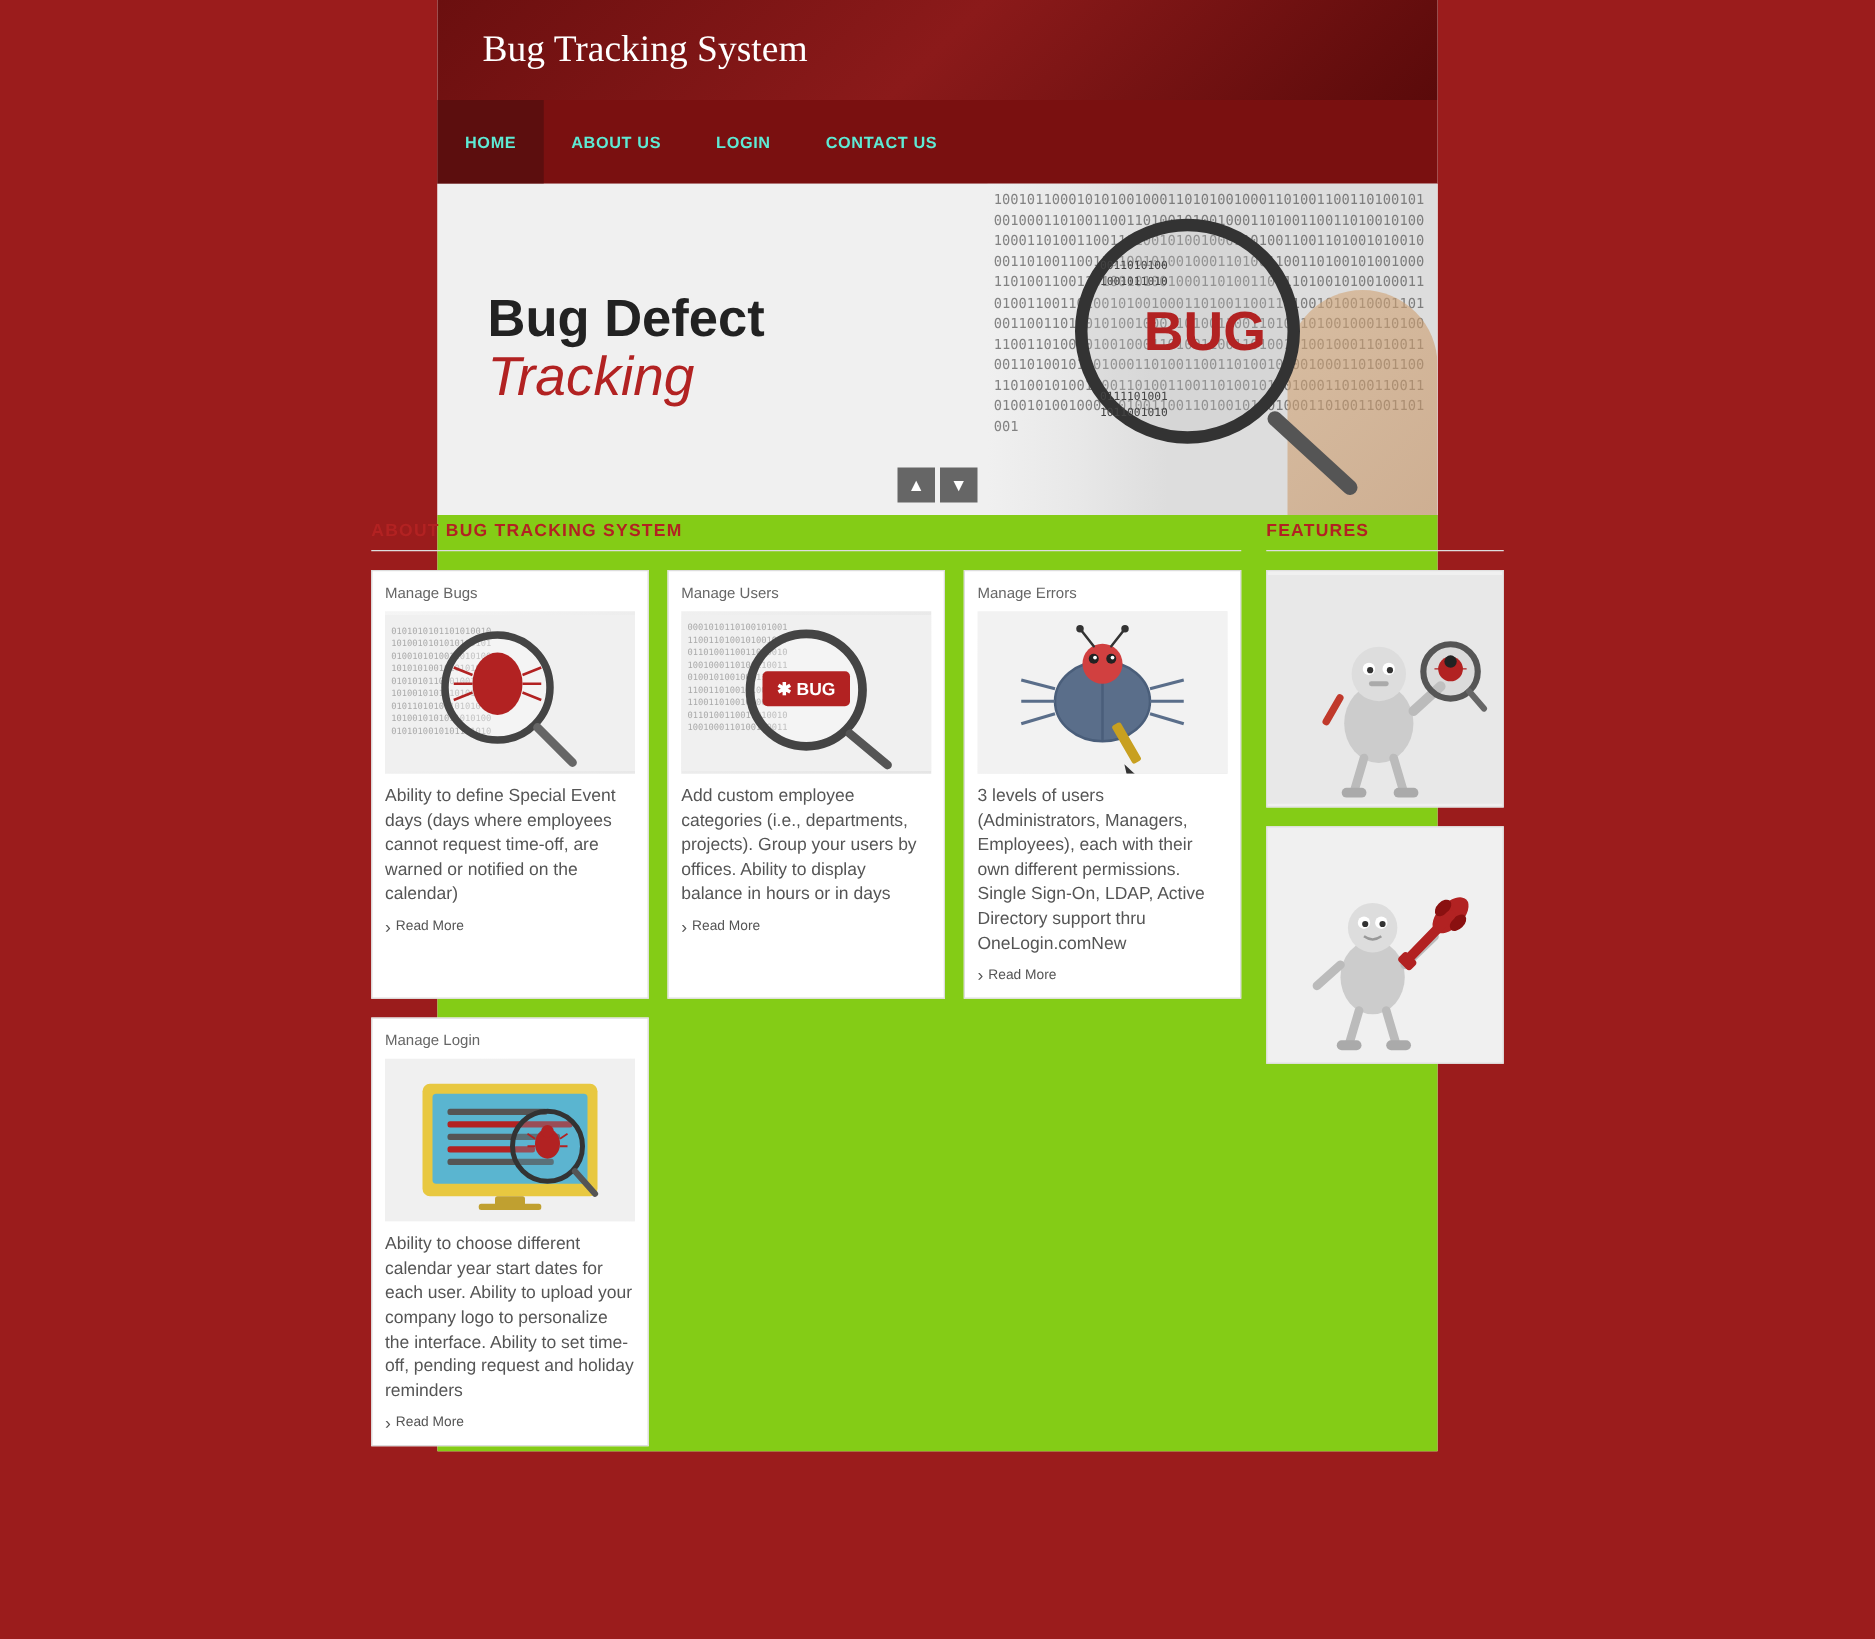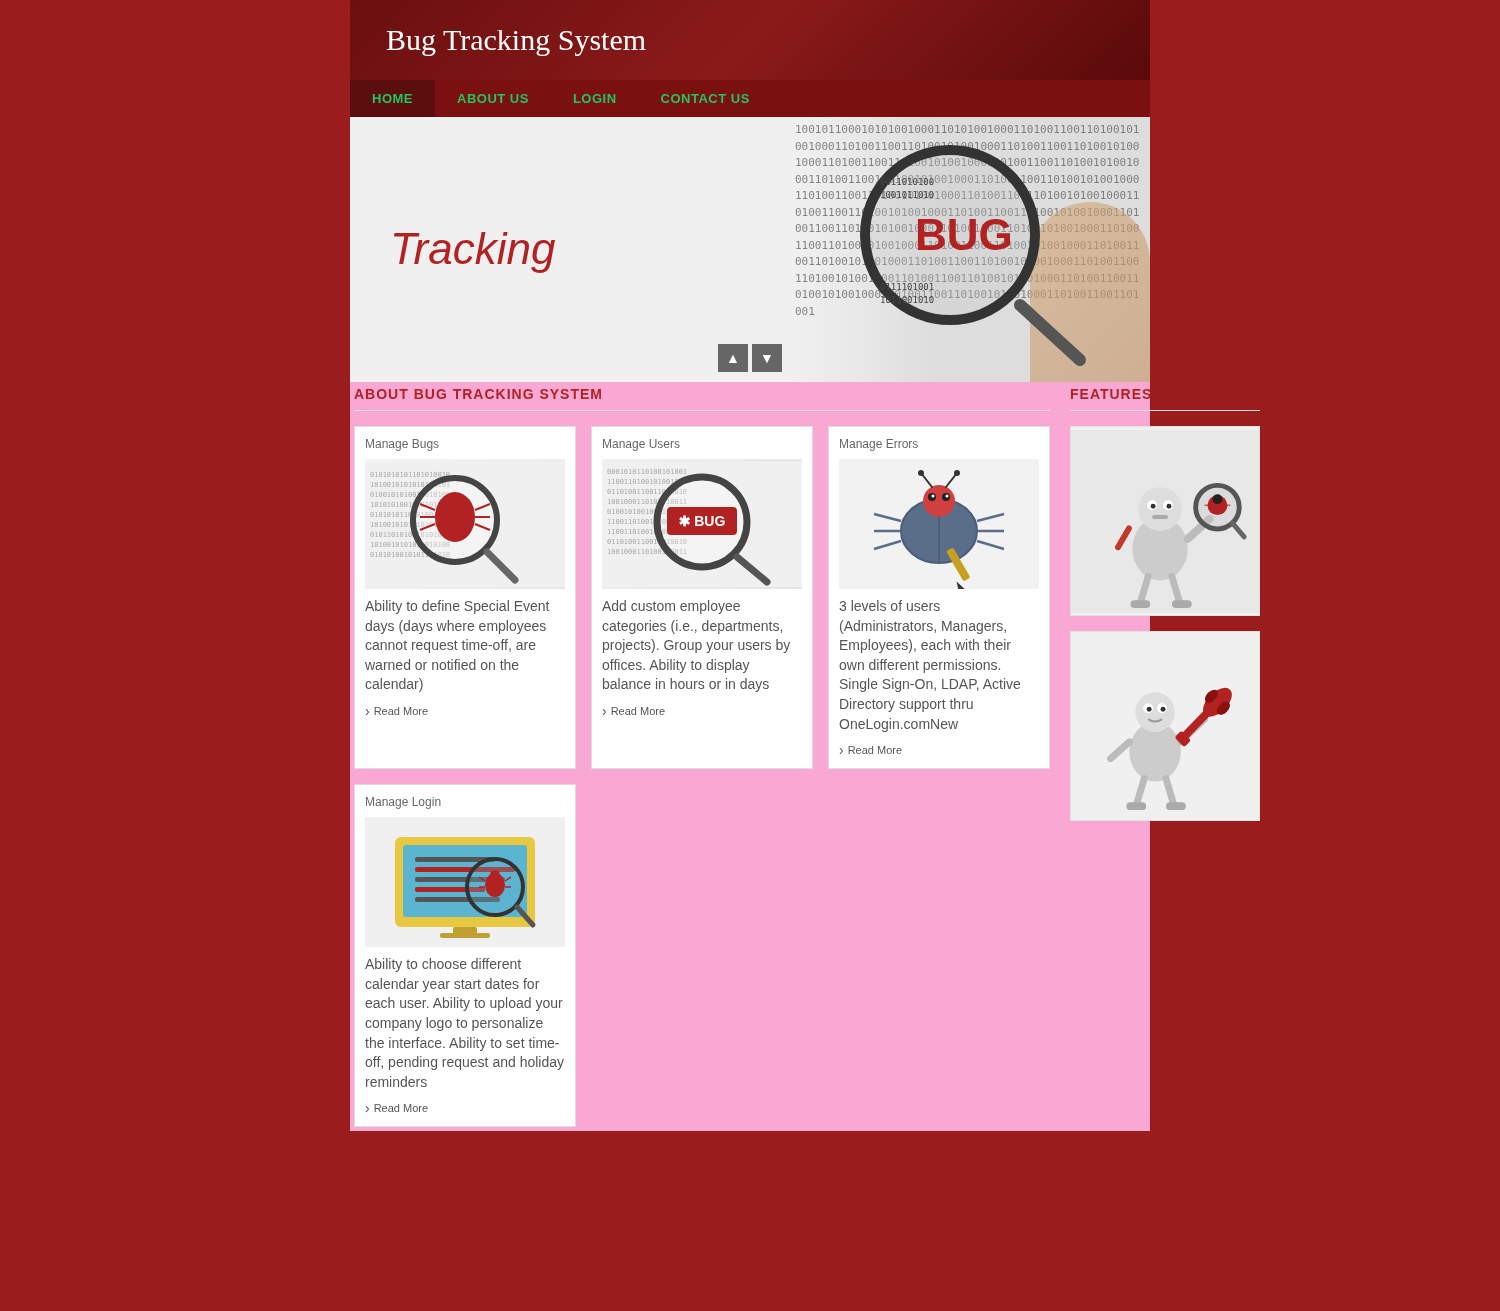--- a/index.html
+++ b/index.html
@@ -33,22 +33,22 @@
     }
 
     
     .navbar {
       background-color: #7a1010;
       display: flex;
       padding: 0;
     }
 
     .nav-item {
-      color: #22c55e;
-      padding: 11px 22px;
+      color: #5eead4;
+      padding: 26px 22px;
       font-size: 13px;
       font-weight: bold;
       letter-spacing: 0.5px;
       cursor: pointer;
       text-decoration: none;
       display: block;
     }
 
     .nav-item:hover, .nav-item.active {
       background-color: #5a0a0a;
@@ -137,21 +137,22 @@
       justify-content: center;
       color: white;
       font-size: 14px;
     }
 
     
     .main-content {
       display: flex;
       padding: 4px;
       gap: 20px;
-      background: #f9a8d4;
+      background: #84cc16;
+      justify-content: center;
     }
 
     .left-section {
       flex: 1;
     }
 
     .right-section {
       width: 190px;
       flex-shrink: 0;
     }
@@ -269,20 +270,21 @@
 
   <nav class="navbar">
     <a class="nav-item active">HOME</a>
     <a class="nav-item">ABOUT US</a>
     <a class="nav-item">LOGIN</a>
     <a class="nav-item">CONTACT US</a>
   </nav>
 
   <div class="hero-banner">
     <div class="hero-content">
+      <div class="hero-title-main">Bug Defect</div>
       <div class="hero-title-sub">Tracking</div>
     </div>
     <div class="hero-right">
 
       <div class="binary-bg">
         10010110001010100100011010100100011010011001101001010010001101001100110100101001000110100110011010010100100011010011001101001010010001101001100110100101001000110100110011010010100100011010011001101001010010001101001100110100101001000110100110011010010100100011010011001101001010010001101001100110100101001000110100110011010010100100011010011001101001010010001101001100110100101001000110100110011010010100100011010011001101001010010001101001100110100101001000110100110011010010100100011010011001101001010010001101001100110100101001000110100110011010010100100011010011001101001
       </div>
 
       <svg width="260" height="240" viewBox="0 0 260 240" style="position:absolute; z-index:5;">
 

